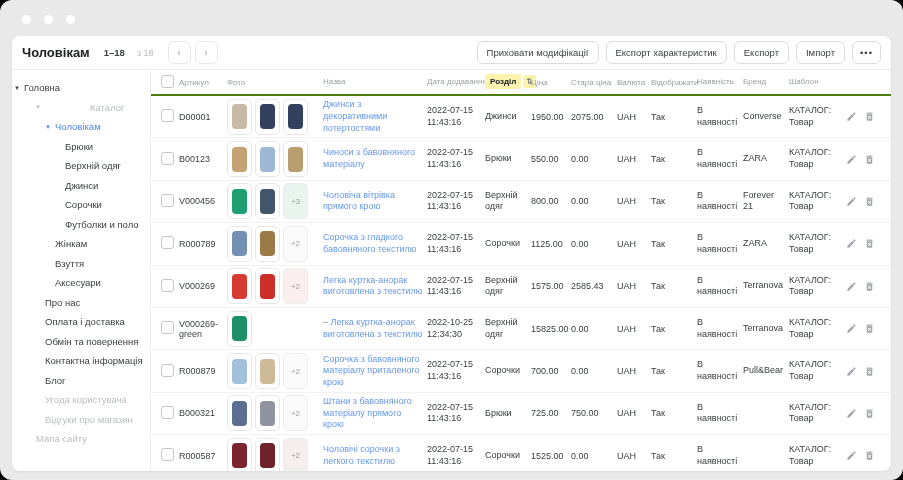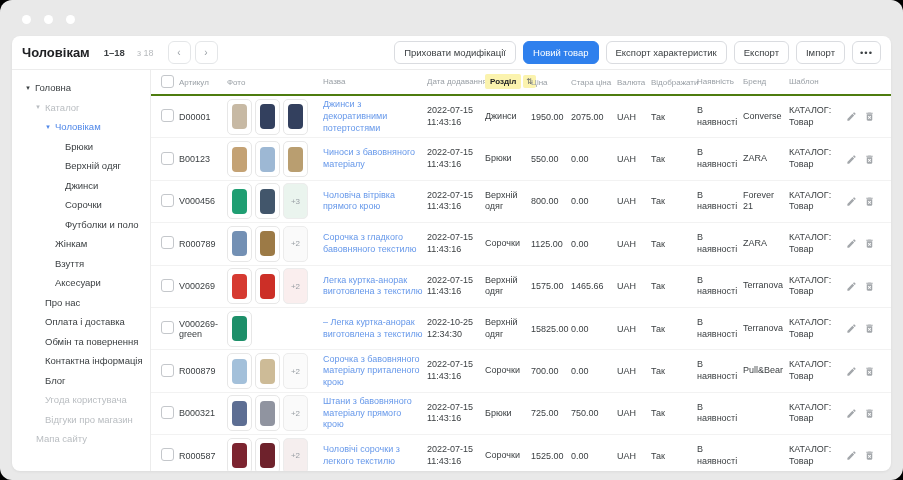--- a/index.html
+++ b/index.html
@@ -76,36 +76,35 @@
       <span class="page-title">Чоловікам</span>
       <span class="pag">
         <span class="pag-range">1–18</span>
         <span class="pag-of">з 18</span>
       </span>
       <span class="nav-btn">‹</span>
       <span class="nav-btn">›</span>
 
       <div class="toolbar">
         <button class="btn">Приховати модифікації</button>
-        <button class="btn primary">Новий товар</button>
         <button class="btn">Експорт характеристик</button>
         <button class="btn">Експорт</button>
         <button class="btn">Імпорт</button>
         <button class="btn more">•••</button>
       </div>
     </div>
 
     <div class="content">
       <div class="sidebar">
-  <div class="side-item normal" style="padding-left: 11px;">
+  <div class="side-item normal" style="">
     <span class="chev" style="visibility: visible;">▾</span>
     <span class="side-label">Головна</span>
   </div>
 
-  <div class="side-item muted" style="padding-left: 21px;">
+  <div class="side-item muted" style="padding-left: 21px; gap: 45px;">
     <span class="chev" style="visibility: visible;">▾</span>
     <span class="side-label">Каталог</span>
   </div>
 
   <div class="side-item active" style="padding-left: 31px;">
     <span class="chev" style="visibility: visible;">▾</span>
     <span class="side-label">Чоловікам</span>
   </div>
 
   <div class="side-item normal" style="padding-left: 41px;">
@@ -348,21 +347,21 @@
                 </span>
                 <span class="thumb">
                   <span class="blob" style="background: rgb(204, 47, 39);"></span>
                 </span>
                 <span class="thumb more" style="background: rgb(250, 238, 238);">+2</span>
               </span>
     <a class="c-name name-link">Легка куртка-анорак виготовлена з текстилю</a>
     <span class="c-date">2022-07-15 11:43:16</span>
     <span class="c-sec">Верхній одяг</span>
     <span class="c-price">1575.00</span>
-    <span class="c-old">1465.66</span>
+    <span class="c-old">2585.43</span>
     <span class="c-cur">UAH</span>
     <span class="c-disp">Так</span>
     <span class="c-avail">В наявності</span>
     <span class="c-brand">Terranova</span>
     <span class="c-tpl">КАТАЛОГ: Товар</span>
     <span class="c-act">
       <svg class="act-ic" viewBox="0 0 24 24">
                   <path d="M3 17.25V21h3.75L17.81 9.94l-3.75-3.75L3 17.25zM20.71 7.04a.996.996 0 0 0 0-1.41l-2.34-2.34a.996.996 0 0 0-1.41 0l-1.83 1.83 3.75 3.75 1.83-1.83z"></path>
                 </svg>
       <svg class="act-ic" viewBox="0 0 24 24">

